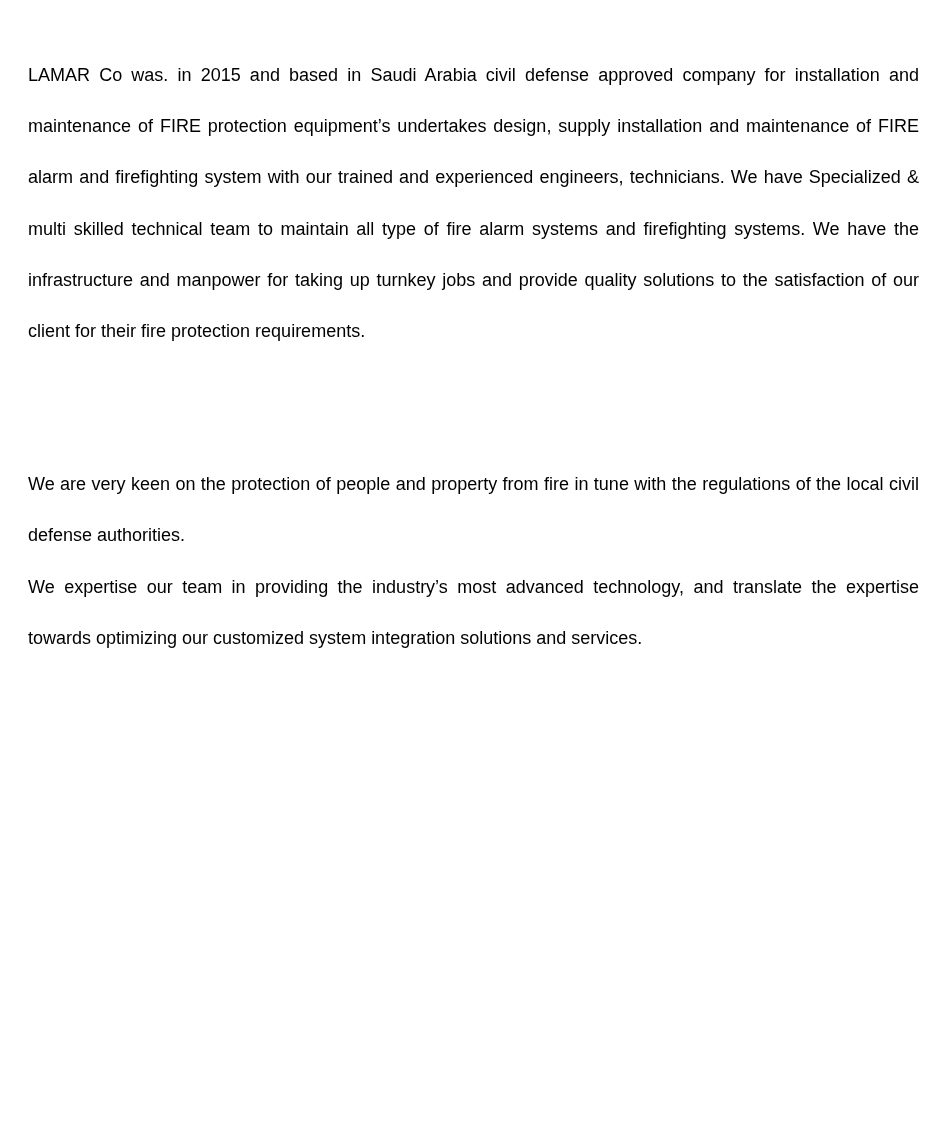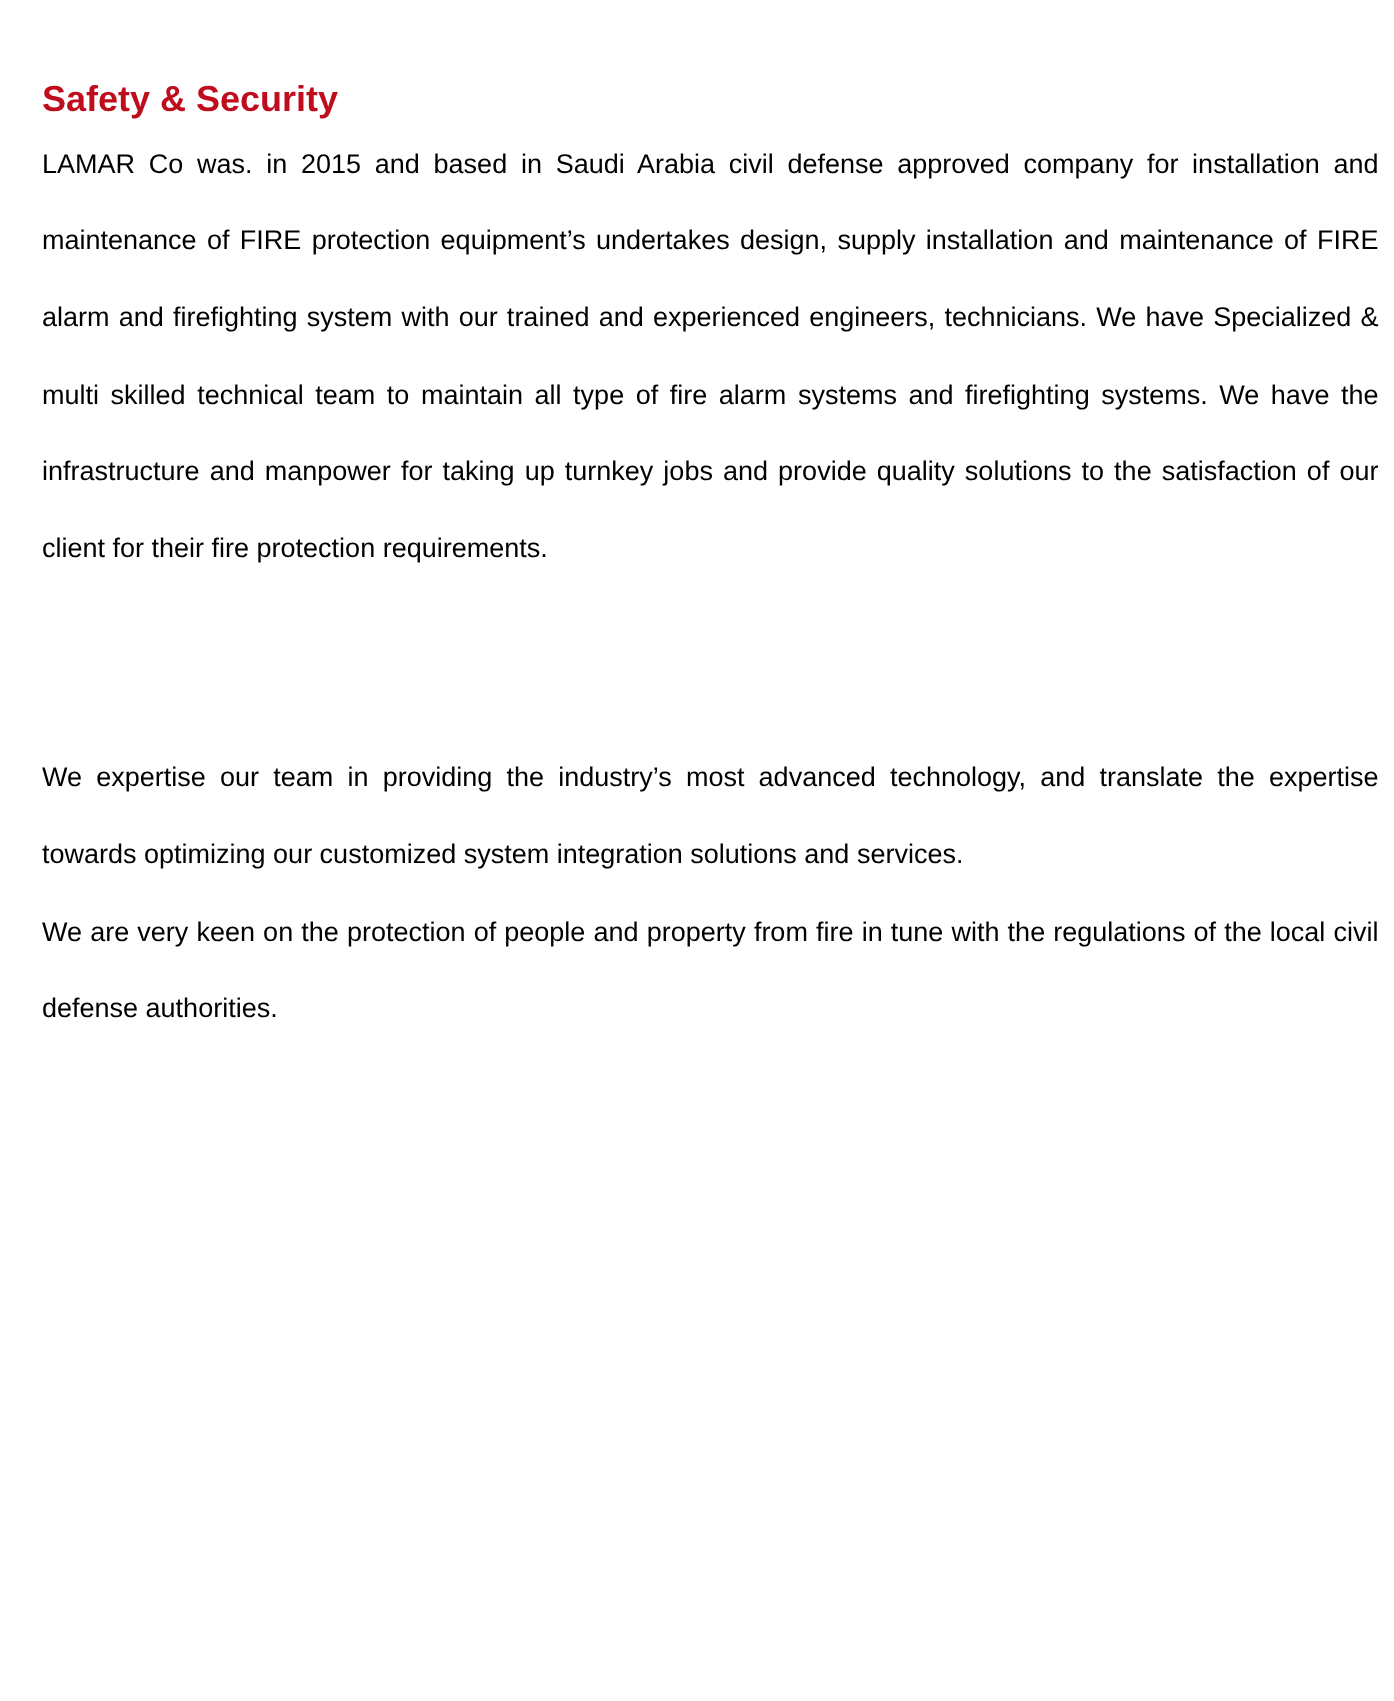--- a/index.html
+++ b/index.html
@@ -6,19 +6,18 @@
   body { width:929px; height:1134px; overflow:hidden; position:relative; }
   .page { position:absolute; left:28px; top:50px; width:891px; font-family:"Liberation Sans", sans-serif; color:#000; }
   h1 { margin:0; font-size:24px; font-weight:bold; color:#c00d1e; line-height:34px; }
   p { margin:0; font-size:18px; line-height:51.2px; text-align:justify; }
   .gap { height:51px; }
 </style>
 </head>
 <body>
 
 <div class="page">
-  <h1>Safety &amp; Security</h1>
   <p>LAMAR Co was. in 2015 and based in Saudi Arabia civil defense approved company for installation and maintenance of FIRE protection equipment’s undertakes design, supply installation and maintenance of FIRE alarm and firefighting system with our trained and experienced engineers, technicians. We have Specialized &amp; multi skilled technical team to maintain all type of fire alarm systems and firefighting systems. We have the infrastructure and manpower for taking up turnkey jobs and provide quality solutions to the satisfaction of our client for their fire protection requirements.</p>
   <div class="gap"></div>
   <div class="gap"></div>
+  <p>We are very keen on the protection of people and property from fire in tune with the regulations of the local civil defense authorities.</p>
   <p>We expertise our team in providing the industry’s most advanced technology, and translate the expertise towards optimizing our customized system integration solutions and services.</p>
-  <p>We are very keen on the protection of people and property from fire in tune with the regulations of the local civil defense authorities.</p>
 </div>
 
 </body></html>

